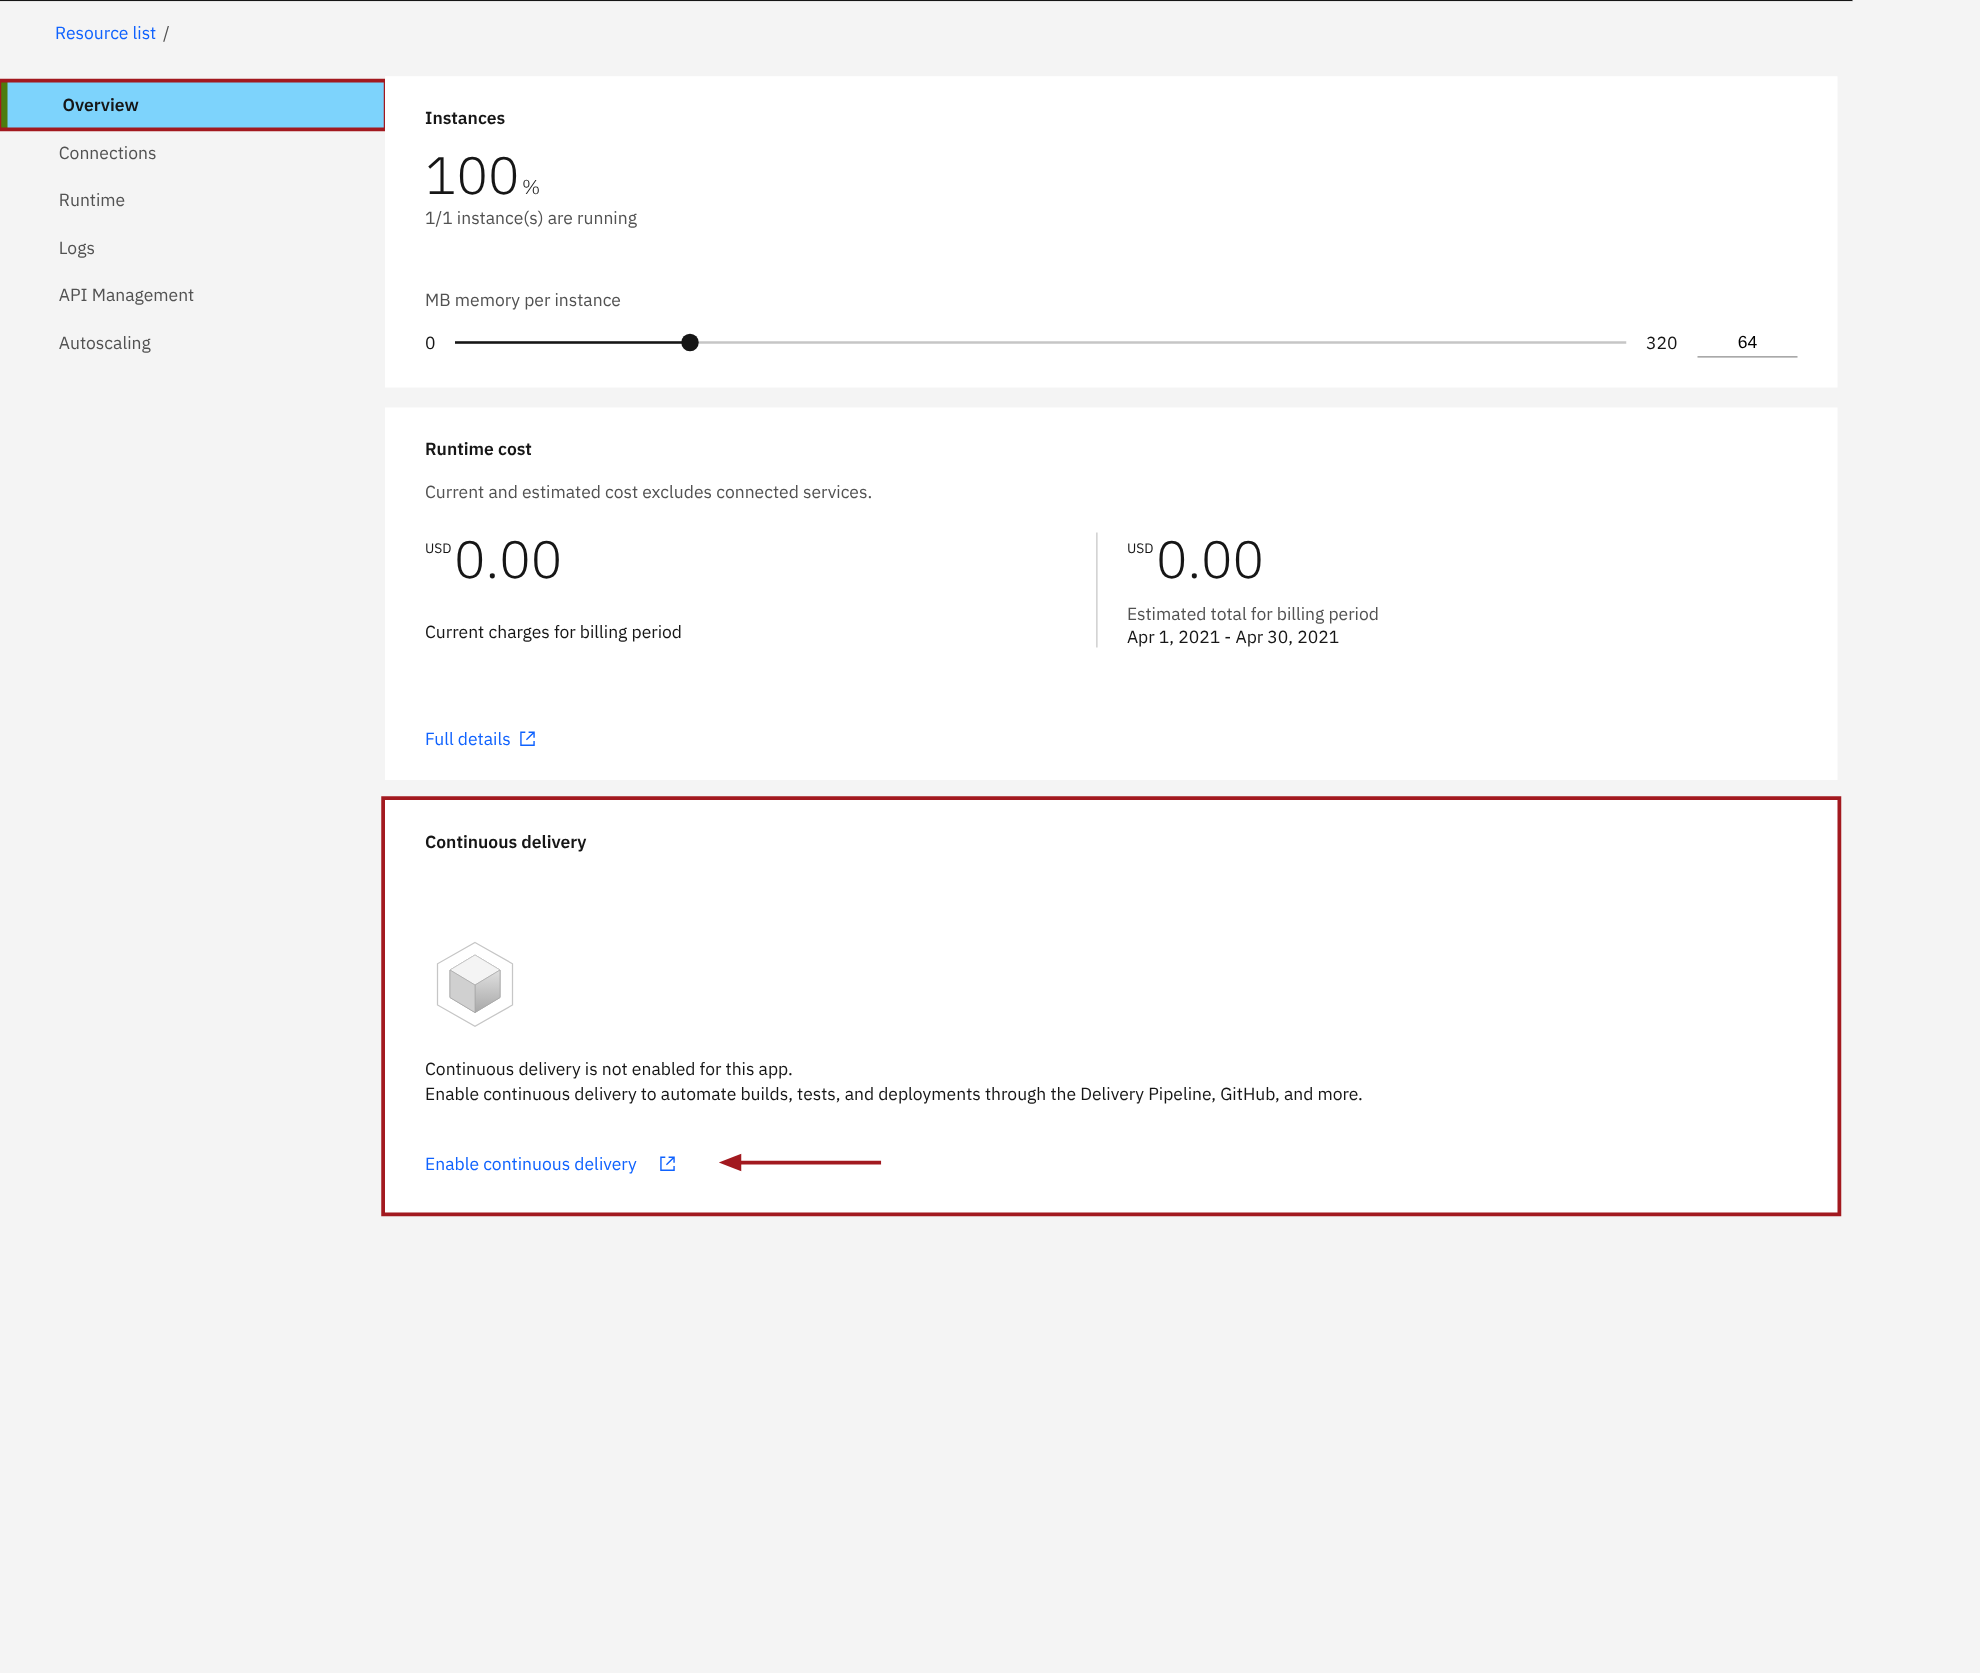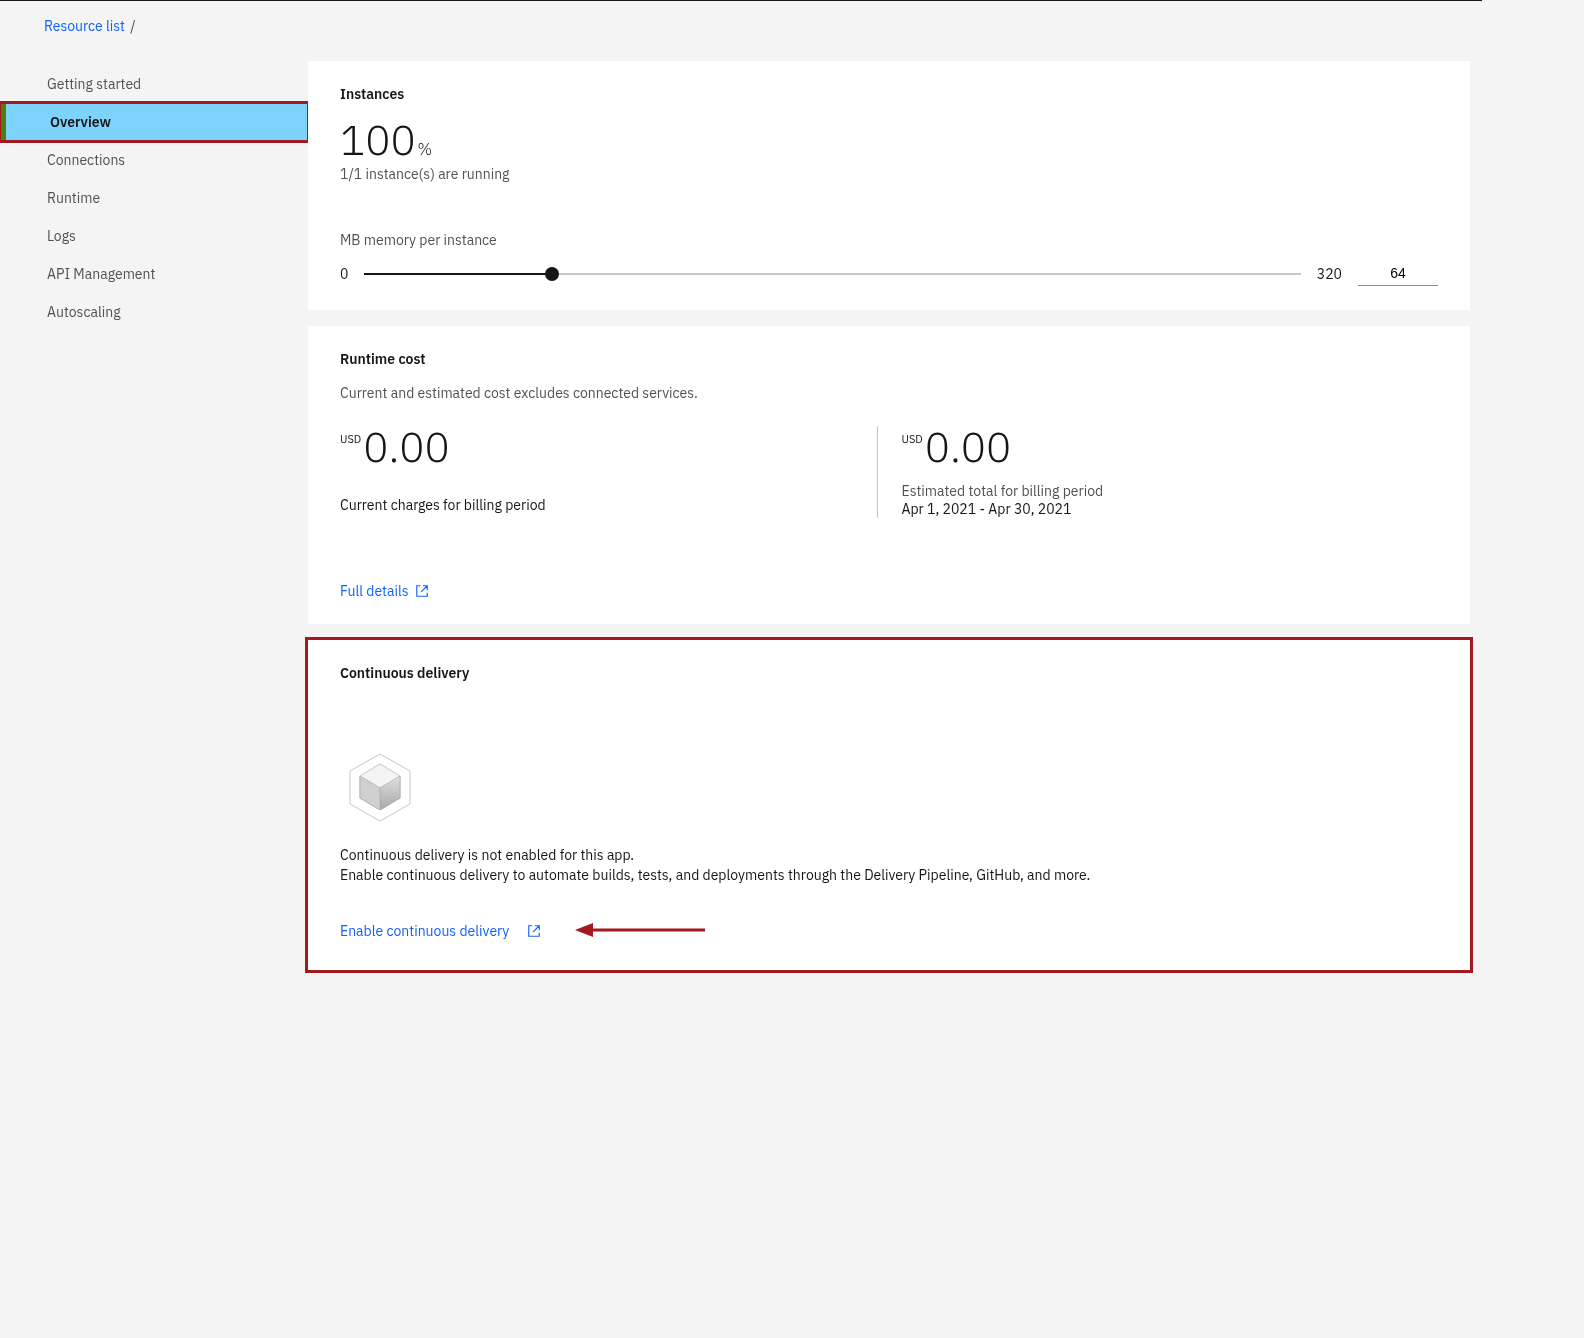--- a/index.html
+++ b/index.html
@@ -176,21 +176,20 @@
 <div class="page">
   <div class="header">
     <div class="breadcrumb">
       <span class="link">Resource list</span>
       <span class="sep">/</span>
     </div>
   </div>
 
   <div class="layout">
     <div class="sidebar">
-      <div class="sidebar-item">Getting started</div>
       <div class="sidebar-item active sidebar-highlight">Overview</div>
       <div class="sidebar-item">Connections</div>
       <div class="sidebar-item">Runtime</div>
       <div class="sidebar-item">Logs</div>
       <div class="sidebar-item">API Management</div>
       <div class="sidebar-item">Autoscaling</div>
     </div>
 
     <div class="main">
 

